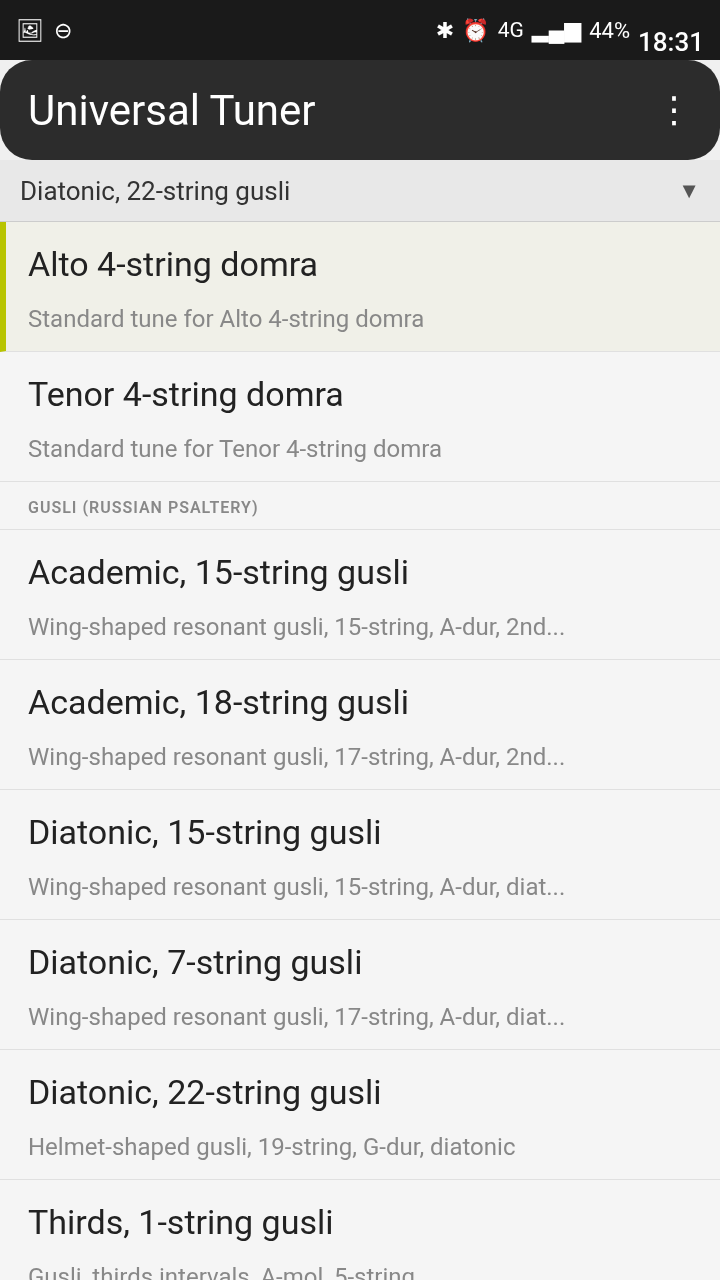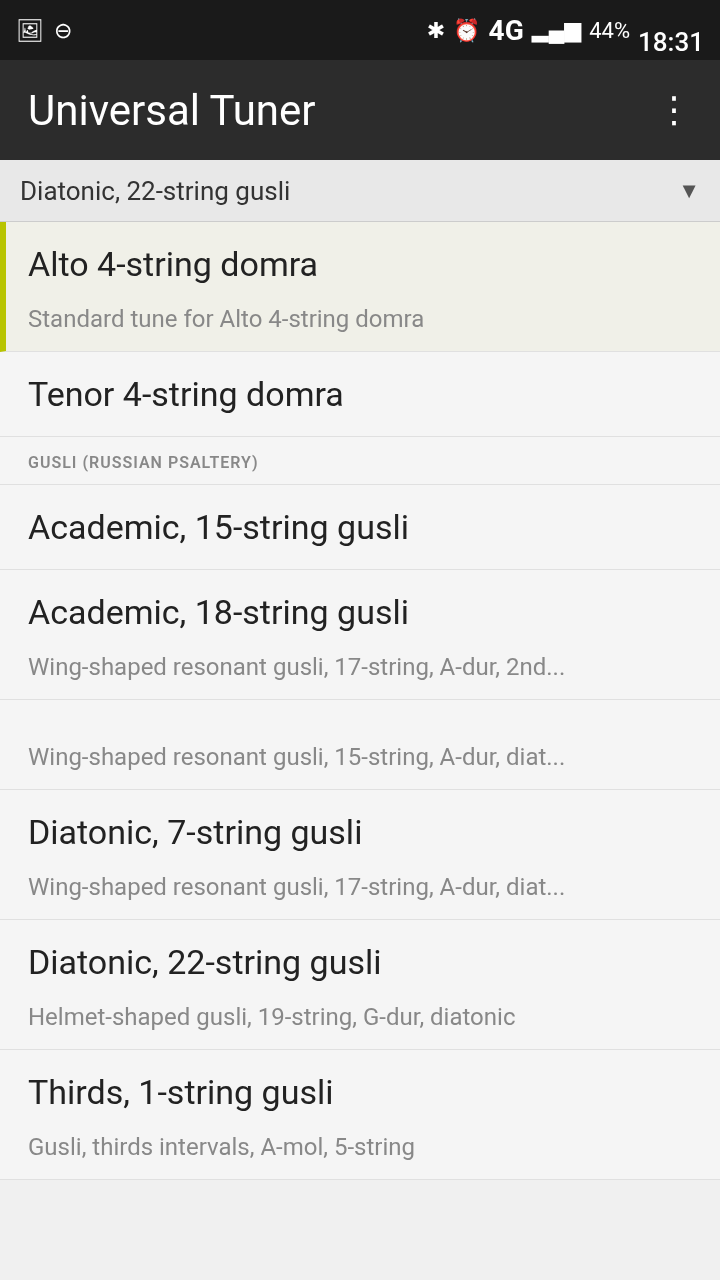--- a/index.html
+++ b/index.html
@@ -43,20 +43,21 @@
 
     
     .toolbar {
       width: 720px;
       height: 100px;
       background: #2c2c2c;
       display: flex;
       align-items: center;
       justify-content: space-between;
       padding: 0 28px;
+      border-radius: 32px;
     }
     .toolbar-title {
       color: white;
       font-size: 42px;
       font-weight: 400;
     }
     .toolbar-menu-icon {
       color: white;
       font-size: 36px;
       cursor: pointer;
@@ -139,21 +140,21 @@
 <body>
 
 <div class="status-bar">
   <div class="status-bar-left">
     <span>🖼</span>
     <span>⊖</span>
   </div>
   <div class="status-bar-right">
     <span>✱</span>
     <span>⏰</span>
-    <span style="font-size:28px;font-weight:bold;">4G</span>
+    <span style="font-size:21px;font-weight:normal;">4G</span>
     <span>▂▄▆</span>
     <span>44%</span>
     <span class="status-time">18:31</span>
   </div>
 </div>
 
 <div class="toolbar">
   <span class="toolbar-title">Universal Tuner</span>
   <span class="toolbar-menu-icon">⋮</span>
 </div>
@@ -165,36 +166,39 @@
 
 <div class="list-container">
 
   <div class="list-item highlighted">
     <div class="list-item-title">Alto 4-string domra</div>
     <div class="list-item-subtitle">Standard tune for Alto 4-string domra</div>
   </div>
 
   <div class="list-item">
     <div class="list-item-title">Tenor 4-string domra</div>
+    <div class="list-item-subtitle">Standard tune for Tenor 4-string domra</div>
   </div>
 
   <div class="section-header">
     <span class="section-header-text">GUSLI (RUSSIAN PSALTERY)</span>
   </div>
 
   <div class="list-item">
     <div class="list-item-title">Academic, 15-string gusli</div>
+    <div class="list-item-subtitle">Wing-shaped resonant gusli, 15-string, A-dur, 2nd...</div>
   </div>
 
   <div class="list-item">
     <div class="list-item-title">Academic, 18-string gusli</div>
     <div class="list-item-subtitle">Wing-shaped resonant gusli, 17-string, A-dur, 2nd...</div>
   </div>
 
   <div class="list-item">
+    <div class="list-item-title">Diatonic, 15-string gusli</div>
     <div class="list-item-subtitle">Wing-shaped resonant gusli, 15-string, A-dur, diat...</div>
   </div>
 
   <div class="list-item">
     <div class="list-item-title">Diatonic, 7-string gusli</div>
     <div class="list-item-subtitle">Wing-shaped resonant gusli, 17-string, A-dur, diat...</div>
   </div>
 
   <div class="list-item">
     <div class="list-item-title">Diatonic, 22-string gusli</div>

